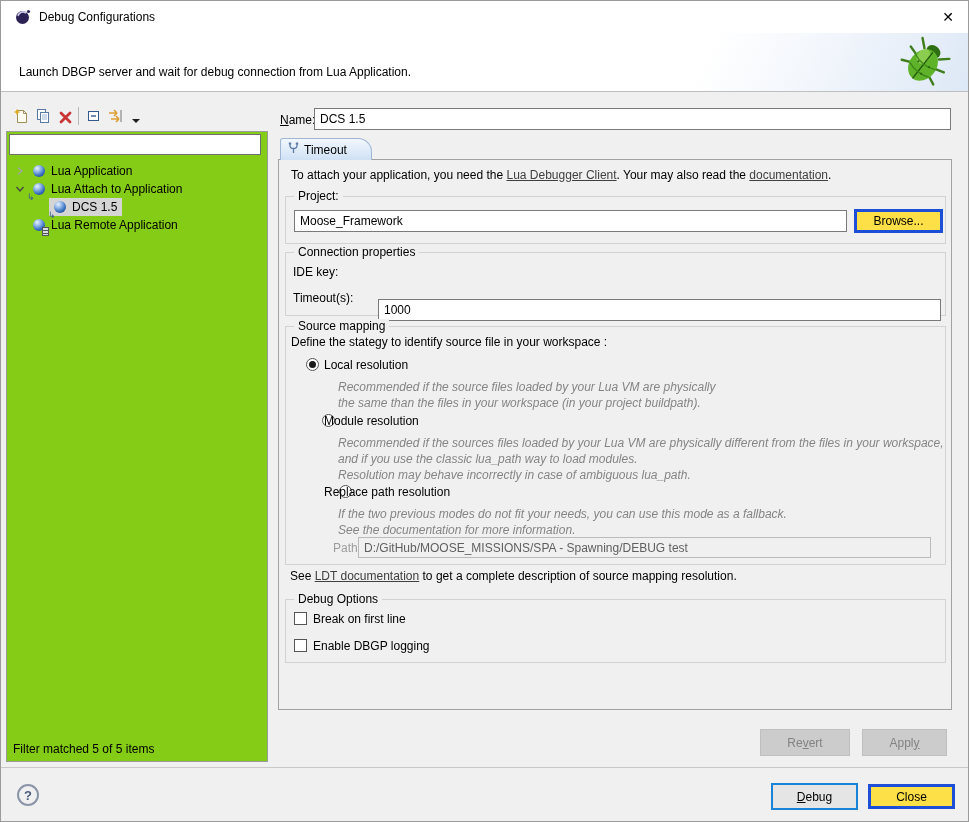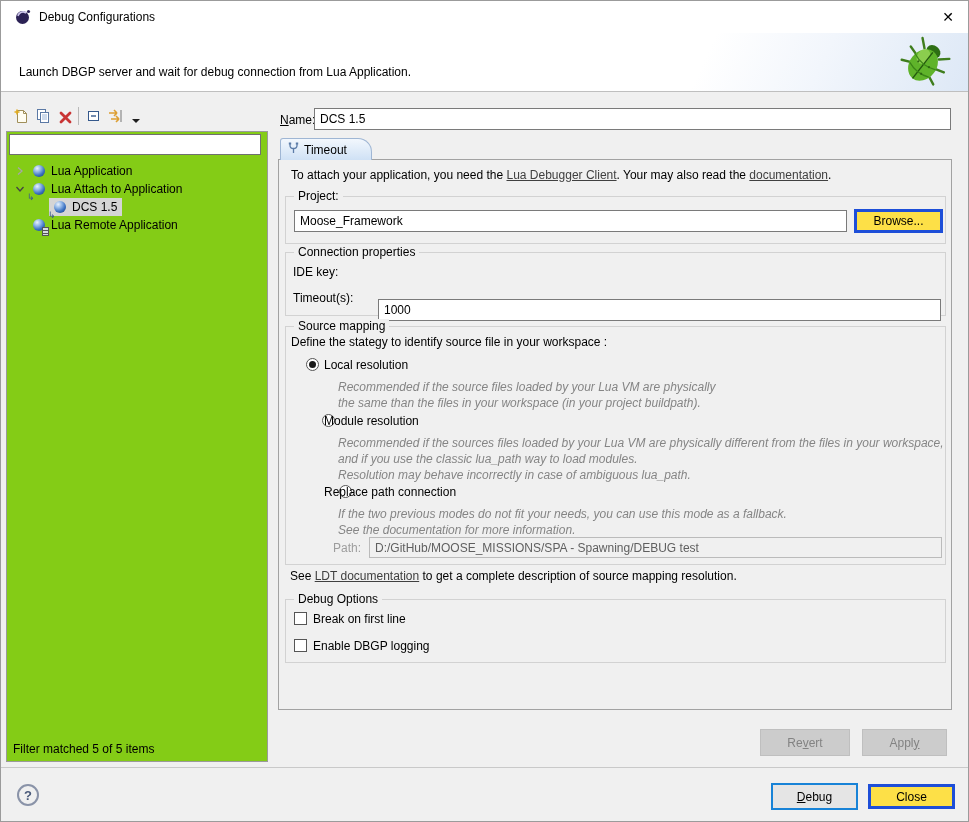--- a/index.html
+++ b/index.html
@@ -234,26 +234,26 @@
       <span class="desc" style="left:52px; top:53px;">Recommended if the source files loaded by your Lua VM are physically</span>
       <span class="desc" style="left:52px; top:69px;">the same than the files in your workspace  (in your project buildpath).</span>
 
       <span class="radio abs" style="left:20px; top:87px;"></span>
       <span class="opt-label" style="left:38px; top:87px;">Module resolution</span>
       <span class="desc" style="left:52px; top:109px;">Recommended if the sources files loaded by your Lua VM are physically different from the files in your workspace,</span>
       <span class="desc" style="left:52px; top:141px;">Resolution may behave incorrectly in case of ambiguous lua_path.</span>
       <span class="desc" style="left:52px; top:125px;">and if you use the classic lua_path way to load modules.</span>
 
       <span class="radio abs" style="left:20px; top:158px;"></span>
-      <span class="opt-label" style="left:38px; top:158px;">Replace path connection</span>
+      <span class="opt-label" style="left:38px; top:158px;">Replace path resolution</span>
       <span class="desc" style="left:52px; top:180px;">If the two previous modes do not fit your needs, you can use this mode as a fallback.</span>
       <span class="desc" style="left:52px; top:196px;">See the documentation for more information.</span>
 
       <span class="abs gray-label" style="left:47px; top:214px;">Path:</span>
-      <input class="textbox disabled-box" style="left: 83px; top: 210px; width: 573px; height: 21px;" type="text" disabled="" value="D:/GitHub/MOOSE_MISSIONS/SPA - Spawning/DEBUG test">
+      <input class="textbox disabled-box" style="left: 72px; top: 210px; width: 573px; height: 21px;" type="text" disabled="" value="D:/GitHub/MOOSE_MISSIONS/SPA - Spawning/DEBUG test">
     </div>
 
     <div class="abs" style="left:11px; top:409px; white-space:nowrap;">
       <span>See </span><a class="lnk">LDT documentation</a><span> to get a complete description of source mapping resolution.</span>
     </div>
 
     <div class="group" style="left:6px; top:439px; width:661px; height:64px;">
       <span class="group-label">Debug Options</span>
       <span class="cbox abs" style="left:8px; top:12px;"></span>
       <span class="abs" style="left:27px; top:12px; white-space:nowrap;">Break on first line</span>

